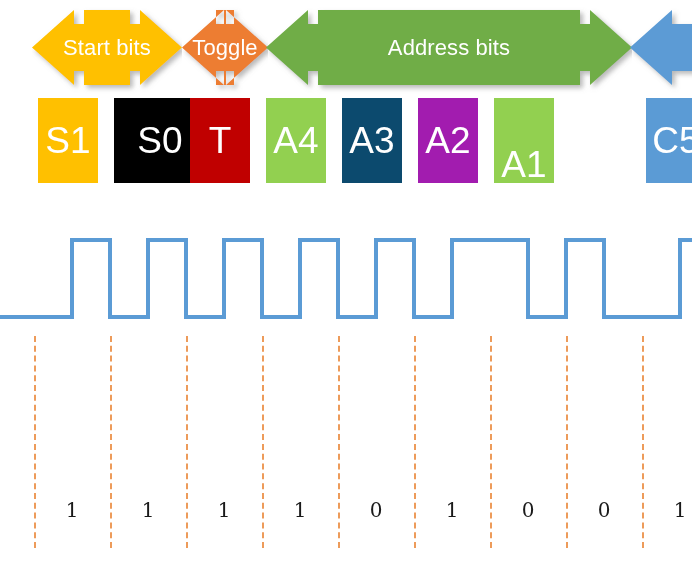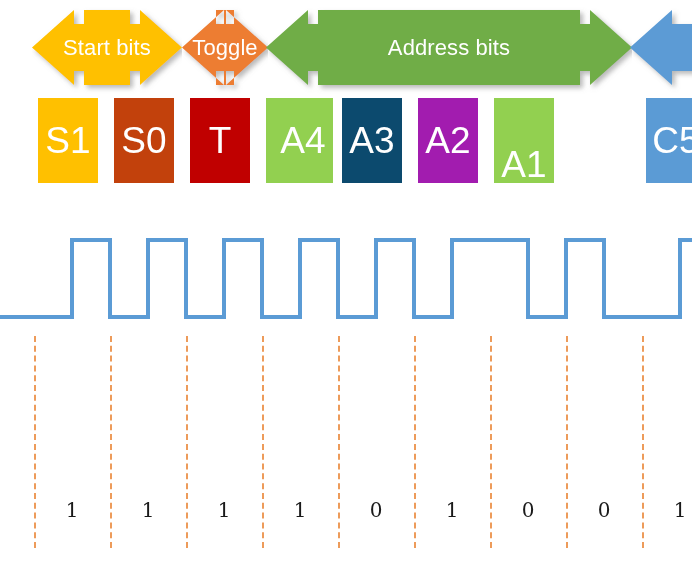--- a/index.html
+++ b/index.html
@@ -162,27 +162,27 @@
          L 42 71
          L 42 85 Z" fill="#5B9BD5" filter="url(#sh3)"></path>
      </svg>
       </div>
     </div>
 
   <div class="block-row" id="block-row">
       <div class="bit-block" style="left: 38px; background: rgb(255, 192, 0);">
         <span>S1</span>
       </div>
-      <div class="bit-block" style="left: 114px; background: #c2410c;">
+      <div class="bit-block" style="left: 114px; background: #000000; padding-left: 16px;">
         <span>S0</span>
       </div>
       <div class="bit-block" style="left: 190px; background: rgb(192, 0, 0);">
         <span>T</span>
       </div>
-      <div class="bit-block" style="left: 266px; background: rgb(146, 208, 80); padding-left: 7px;">
+      <div class="bit-block" style="left: 266px; background: rgb(146, 208, 80);">
         <span>A4</span>
       </div>
       <div class="bit-block" style="left: 342px; background: #0c4a6e;">
         <span>A3</span>
       </div>
       <div class="bit-block" style="left: 418px; background: #a21caf;">
         <span>A2</span>
       </div>
       <div class="bit-block" style="left: 494px; background: rgb(146, 208, 80); align-items: flex-end;">
         <span>A1</span>

